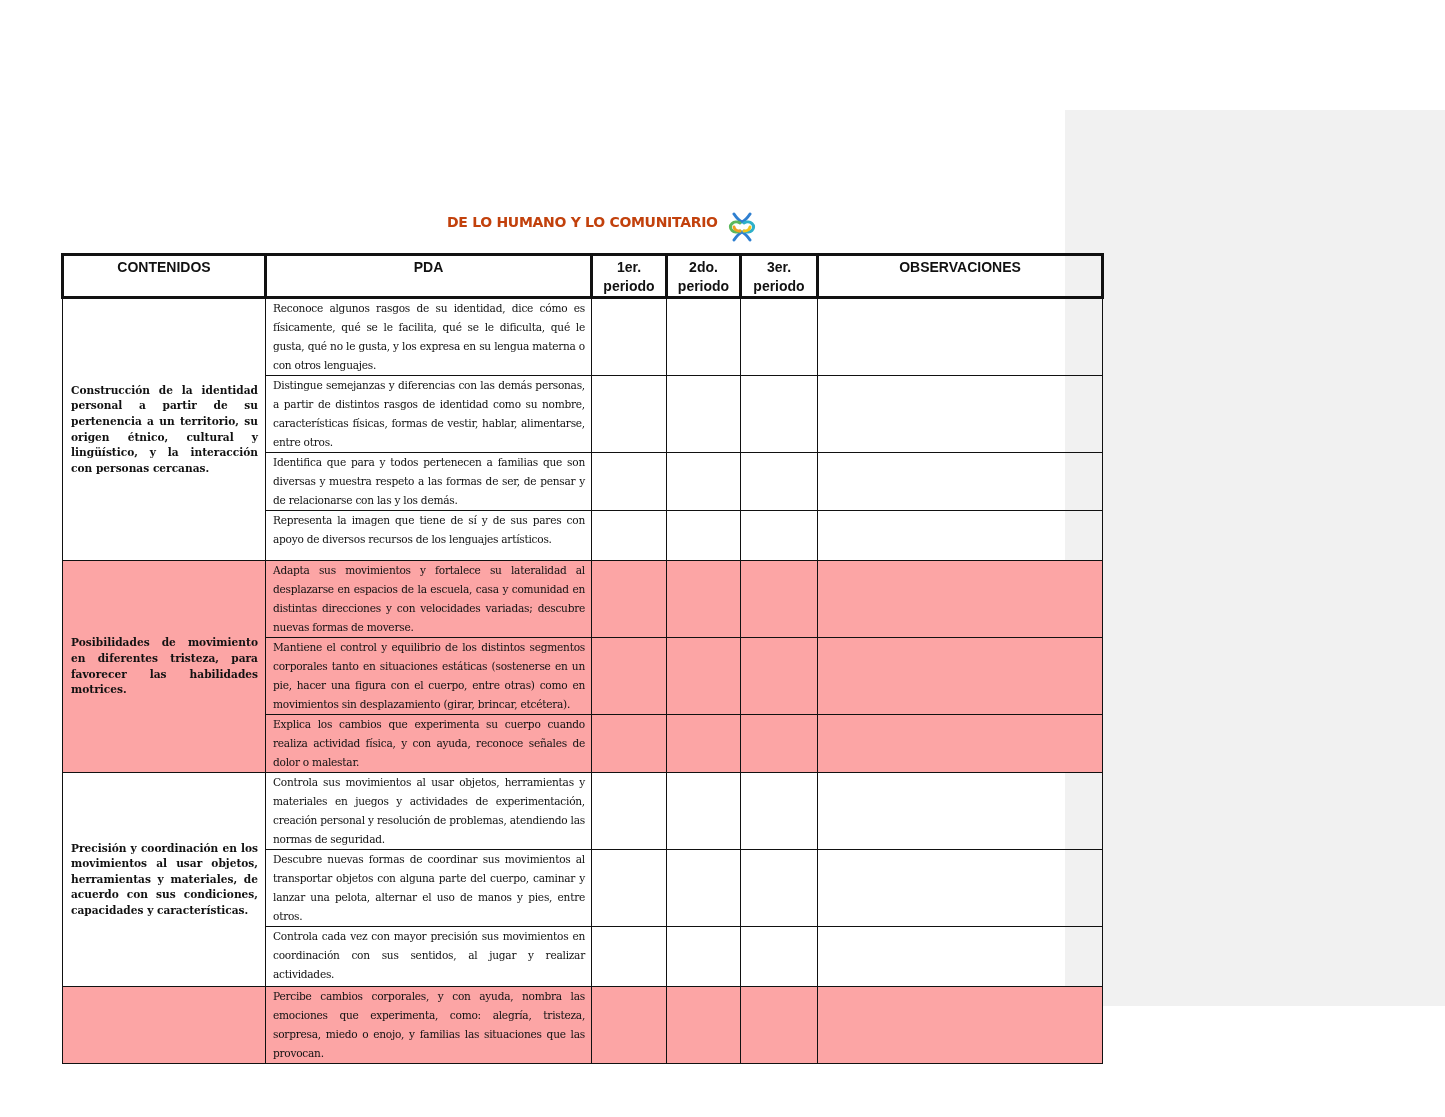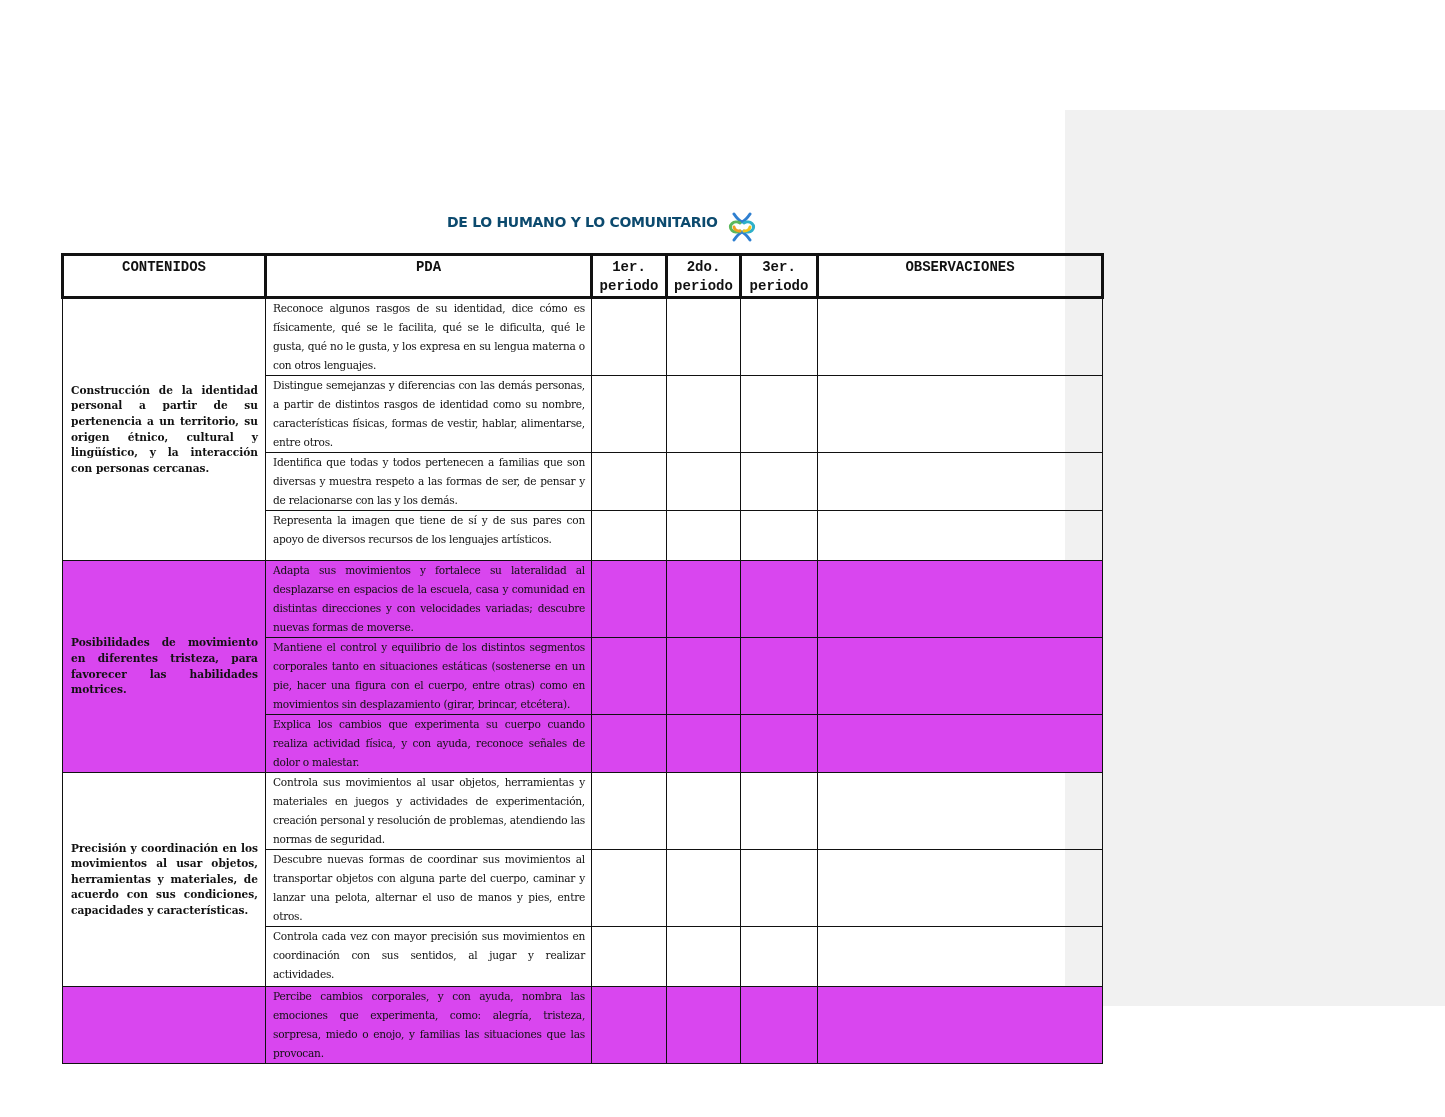--- a/index.html
+++ b/index.html
@@ -11,58 +11,58 @@
   .gray-panel {
     position: absolute; left: 1065px; top: 110px; width: 380px; height: 896px;
     background: #f1f1f1;
   }
   .title-row {
     position: absolute; left: 0; top: 212px; width: 1160px; height: 24px;
   }
   .title-text {
     position: absolute; left: 447px; top: 2px;
     font-family: "DejaVu Sans", sans-serif; font-weight: bold;
-    font-size: 14px; color: #0c4a6e; letter-spacing: -0.3px;
+    font-size: 14px; color: #c2410c; letter-spacing: -0.3px;
     white-space: nowrap;
   }
   .logo-icon {
     position: absolute; left: 728px; top: 0px; width: 28px; height: 30px;
   }
   table.grid {
     position: absolute; left: 61px; top: 253px;
     border-collapse: collapse; table-layout: fixed;
     width: 1040px;
   }
   table.grid th, table.grid td {
     border: 1px solid #111;
     padding: 0;
     vertical-align: top;
   }
   table.grid thead th {
     border: 3px solid #111;
-    font-family: Liberation Mono, monospace; font-weight: bold;
+    font-family: Liberation Sans, sans-serif; font-weight: bold;
     font-size: 14px; color: #111; text-align: center;
     height: 38px; line-height: 19px; padding-top: 2px;
     background: transparent;
   }
   table.grid td.content {
     font-family: "DejaVu Serif", serif; font-weight: bold;
     font-size: 10.6px; line-height: 15.6px; color: #111;
     text-align: justify; text-align-last: left;
     padding: 0 7px 0 8px;
     vertical-align: middle;
   }
   table.grid td.pda {
     font-family: "DejaVu Serif", serif;
     font-size: 10.6px; line-height: 19px; color: #111;
     text-align: justify; text-align-last: left;
     padding: 0 6px 0 7px;
     letter-spacing: -0.25px;
   }
-  tr.pink td { background: #d946ef; }
+  tr.pink td { background: #fca5a5; }
 </style>
 </head>
 <body>
 
 <div class="gray-panel"></div>
 
 <div class="title-row">
   <span class="title-text">DE LO HUMANO Y LO COMUNITARIO</span>
   <span class="logo-icon">
     <svg width="28" height="30" viewBox="0 0 28 30">
@@ -106,21 +106,21 @@
       <td></td>
     </tr>
     <tr style="height:66px">
       <td class="pda">Distingue semejanzas y diferencias con las demás personas, a partir de distintos rasgos de identidad como su nombre, características físicas, formas de vestir, hablar, alimentarse, entre otros.</td>
       <td></td>
       <td></td>
       <td></td>
       <td></td>
     </tr>
     <tr style="height:50px">
-      <td class="pda">Identifica que todas y todos pertenecen a familias que son diversas y muestra respeto a las formas de ser, de pensar y de relacionarse con las y los demás.</td>
+      <td class="pda">Identifica que para y todos pertenecen a familias que son diversas y muestra respeto a las formas de ser, de pensar y de relacionarse con las y los demás.</td>
       <td></td>
       <td></td>
       <td></td>
       <td></td>
     </tr>
     <tr style="height:50px">
       <td class="pda">Representa la imagen que tiene de sí y de sus pares con apoyo de diversos recursos de los lenguajes artísticos.</td>
       <td></td>
       <td></td>
       <td></td>

